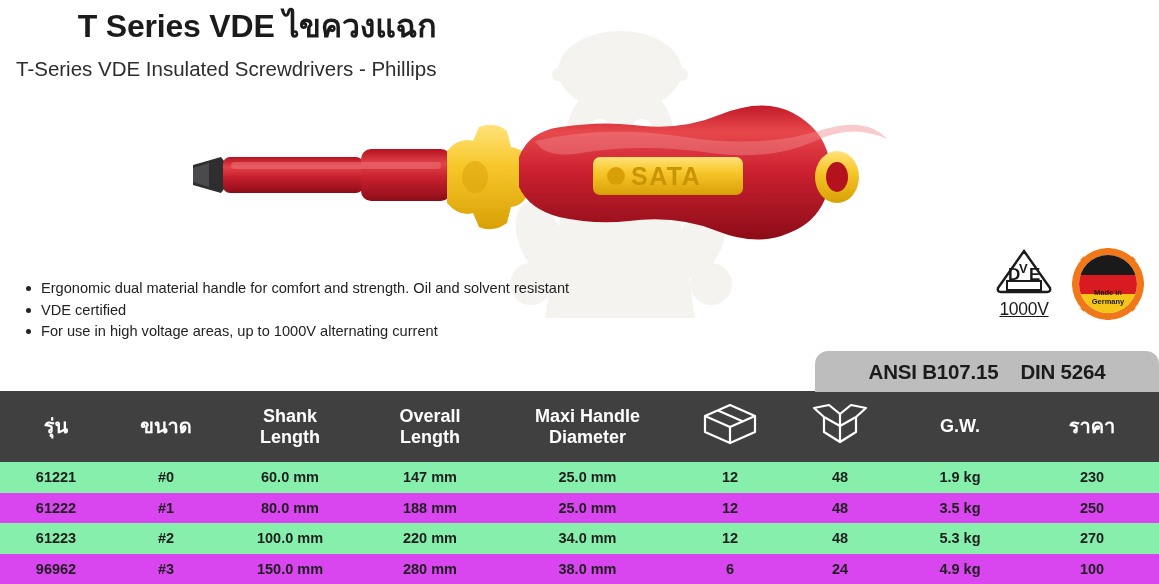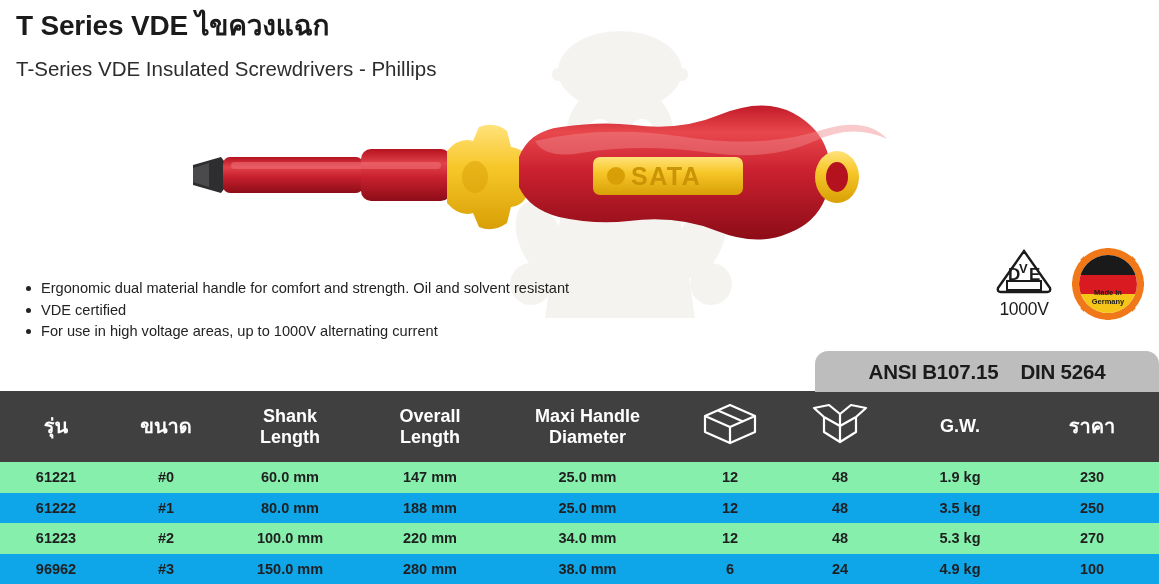--- a/index.html
+++ b/index.html
@@ -45,26 +45,27 @@
   }
 
   
   #page-header {
     position: absolute;
     left: 16px;
     top: 6px;
     z-index: 5;
   }
   #title-main {
-    font-size: 28px;
+    font-size: 32px;
     font-weight: 700;
     color: #1b1b1b;
     letter-spacing: -0.2px;
     line-height: 40px;
     white-space: nowrap;
+    text-align: right;
   }
   #title-sub {
     font-size: 20.5px;
     font-weight: 400;
     color: #2d2d2d;
     line-height: 28px;
     margin-top: 9px;
     white-space: nowrap;
   }
 
@@ -114,20 +115,21 @@
     align-items: center;
     gap: 18px;
   }
   .vde-mark { width: 58px; text-align: center; }
   .vde-voltage {
     font-size: 17.5px;
     font-weight: 400;
     color: #1b1b1b;
     margin-top: -1px;
     letter-spacing: -0.3px;
+    text-decoration: underline;
   }
 
   
   #standards-strip {
     position: absolute;
     left: 815px;
     top: 351px;
     width: 344px;
     height: 41px;
     background: #bdbdbd;
@@ -162,21 +164,21 @@
     font-weight: 700;
     line-height: 21px;
     text-align: center;
     vertical-align: middle;
     padding: 0;
   }
   #spec-table thead th.th-thai { font-size: 20px; }
 
   #spec-table tbody tr { height: 30.5px; }
   #spec-table tbody tr.row-odd  { background: #86efac; }
-  #spec-table tbody tr.row-even { background: #0ea5e9; padding-left: 48px; }
+  #spec-table tbody tr.row-even { background: #d946ef; padding-left: 48px; }
   #spec-table tbody td {
     font-size: 14.5px;
     font-weight: 700;
     color: #1f1f1f;
     text-align: center;
     vertical-align: middle;
     padding: 0;
   }
 
   .col-model   { width: 112px; }

